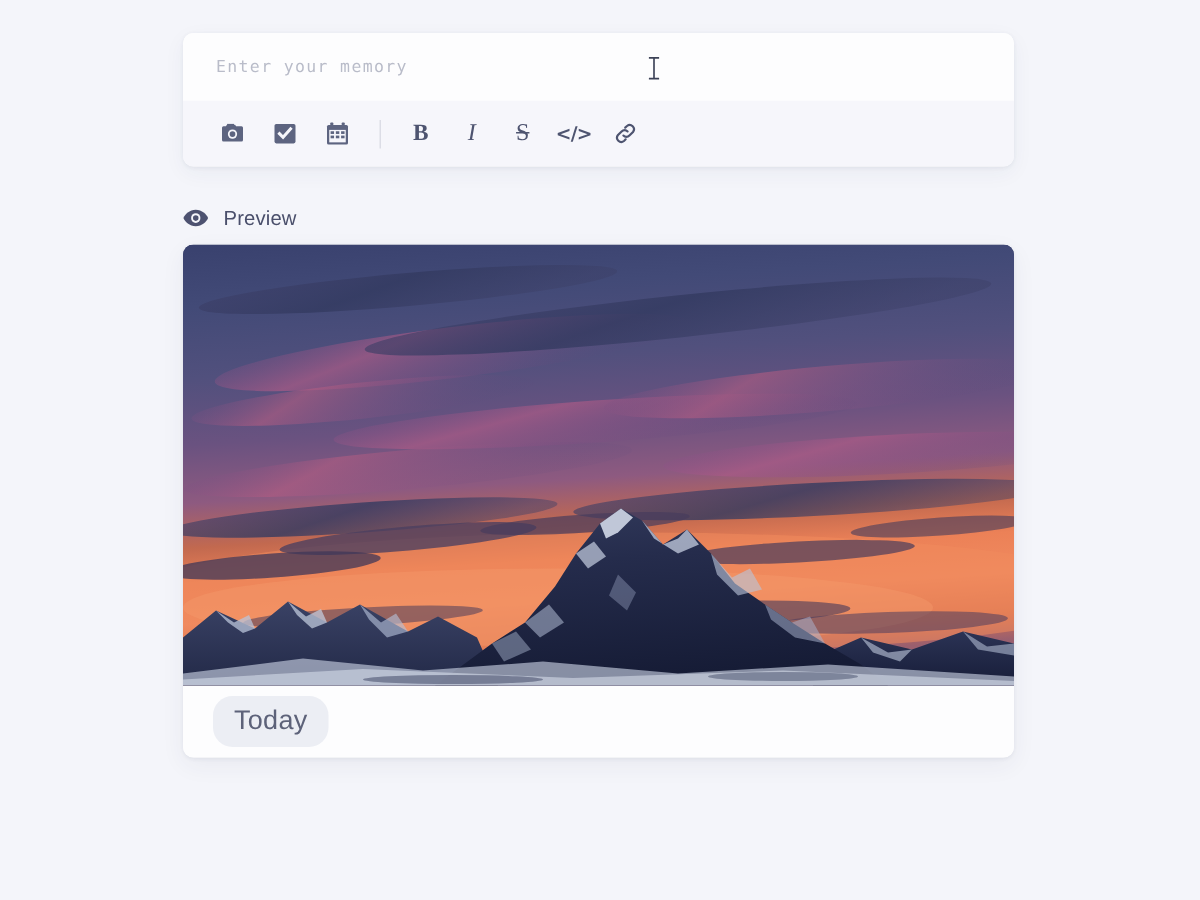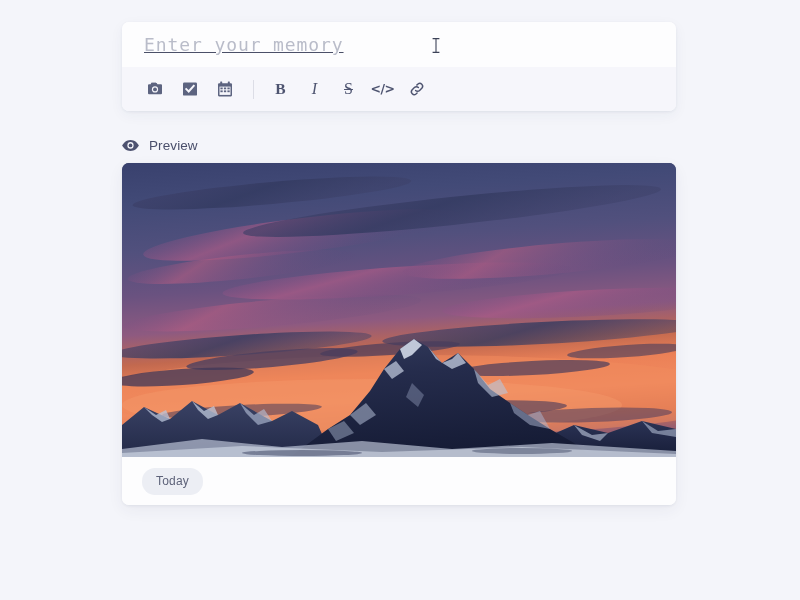--- a/index.html
+++ b/index.html
@@ -34,25 +34,24 @@
     align-items: center;
     position: relative;
   }
   .memory-input {
     border: 0;
     outline: 0;
     background: transparent;
     margin-left: 22px;
     width: 300px;
     font-family: "DejaVu Sans Mono", "Liberation Mono", monospace;
-    font-size: 18px;
+    font-size: 11px;
     letter-spacing: 0.9px;
     color: #4b5068;
     padding: 0;
-    text-decoration: underline;
   }
   .memory-input::placeholder {
     color: #b9bcc9;
     opacity: 1;
   }
   .text-caret {
     position: absolute;
     left: 308px;
     top: 15px;
     width: 12px;
@@ -172,21 +171,21 @@
     height: 48px;
     display: flex;
     align-items: center;
     padding-left: 20px;
     background: #fdfdfe;
     box-sizing: border-box;
   }
   .date-badge {
     background: #eceef4;
     color: #5d6279;
-    font-size: 12px;
+    font-size: 18px;
     padding: 6px 14px 7px;
     border-radius: 13px;
     letter-spacing: 0.2px;
     cursor: pointer;
   }
 </style>
 </head>
 <body>
 
 <div class="editor-card">

